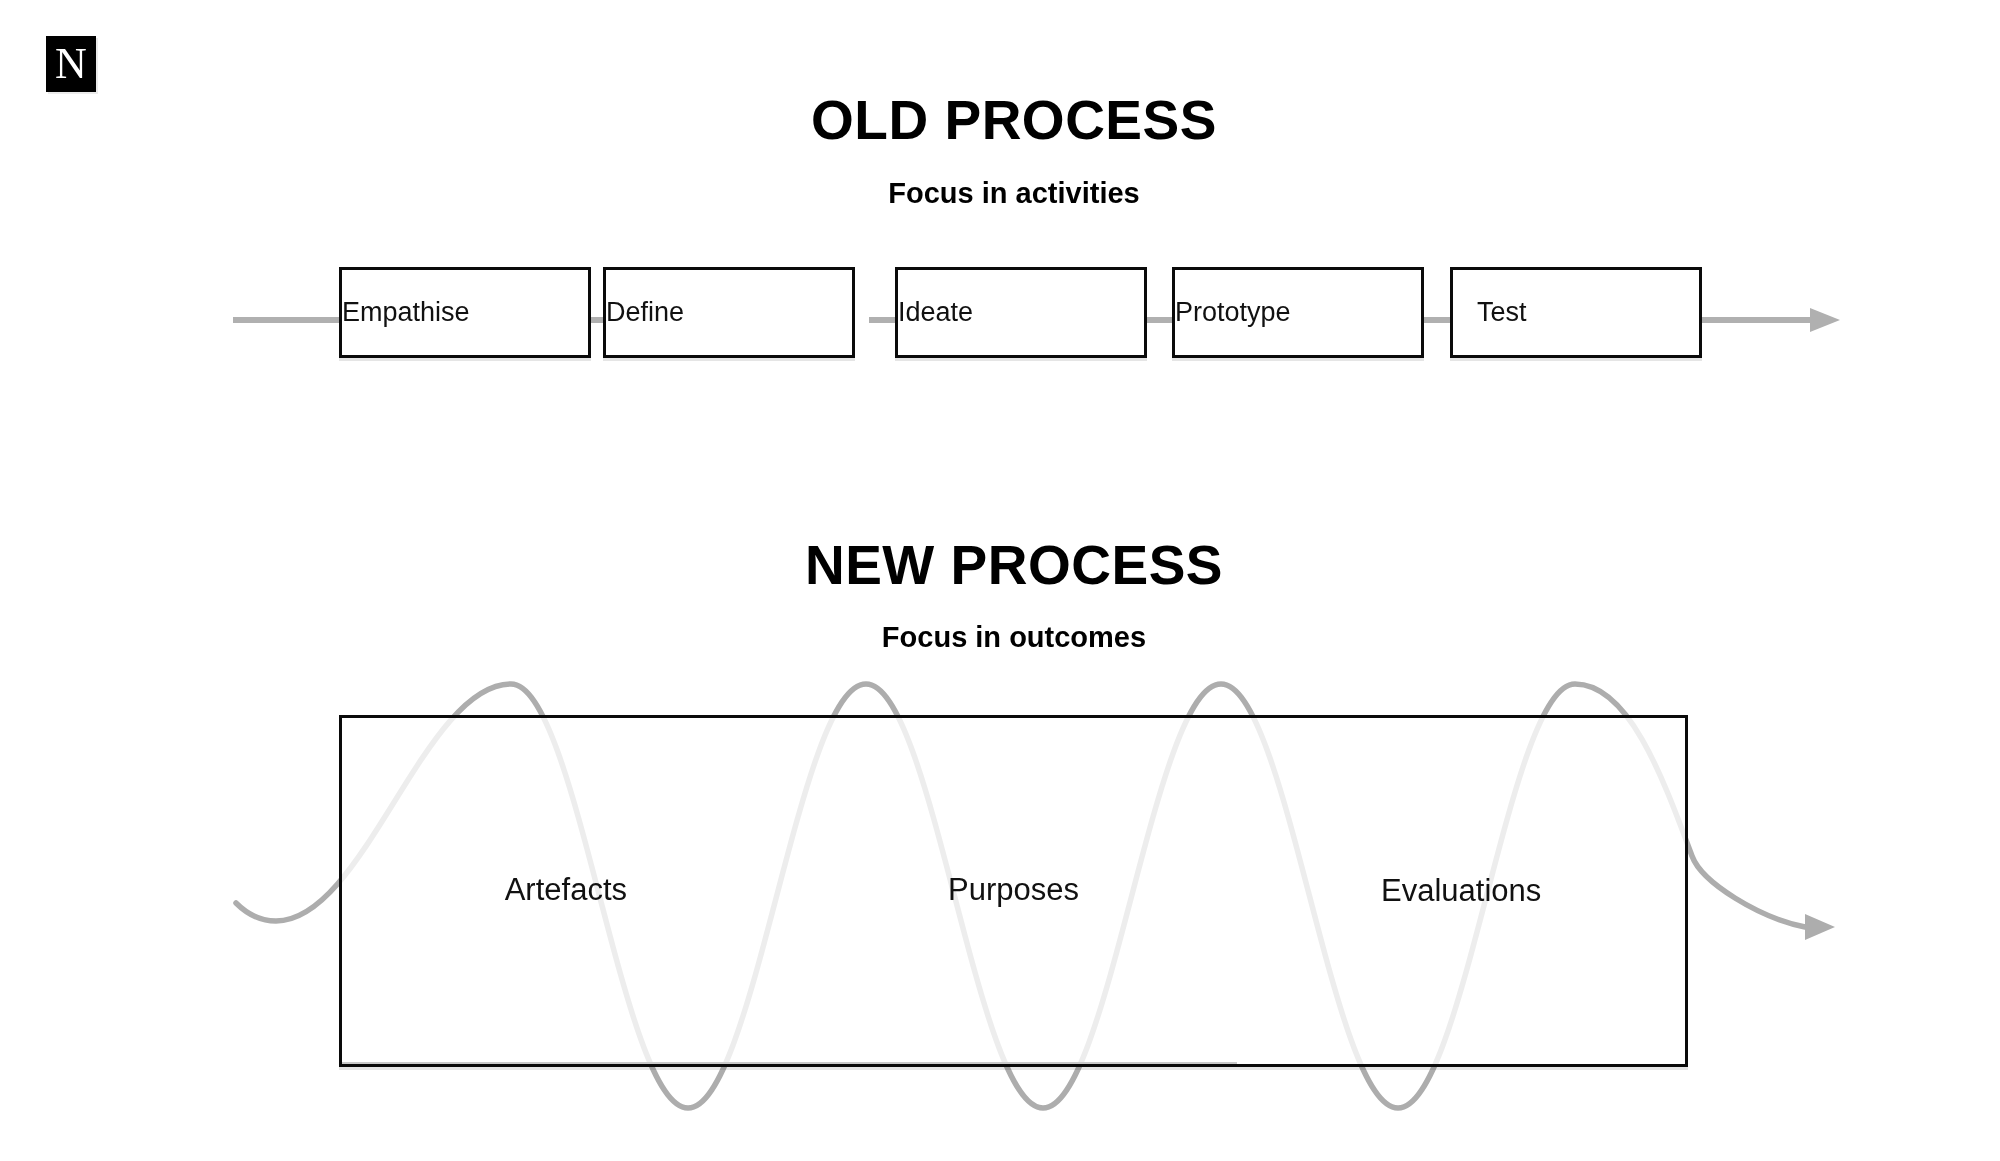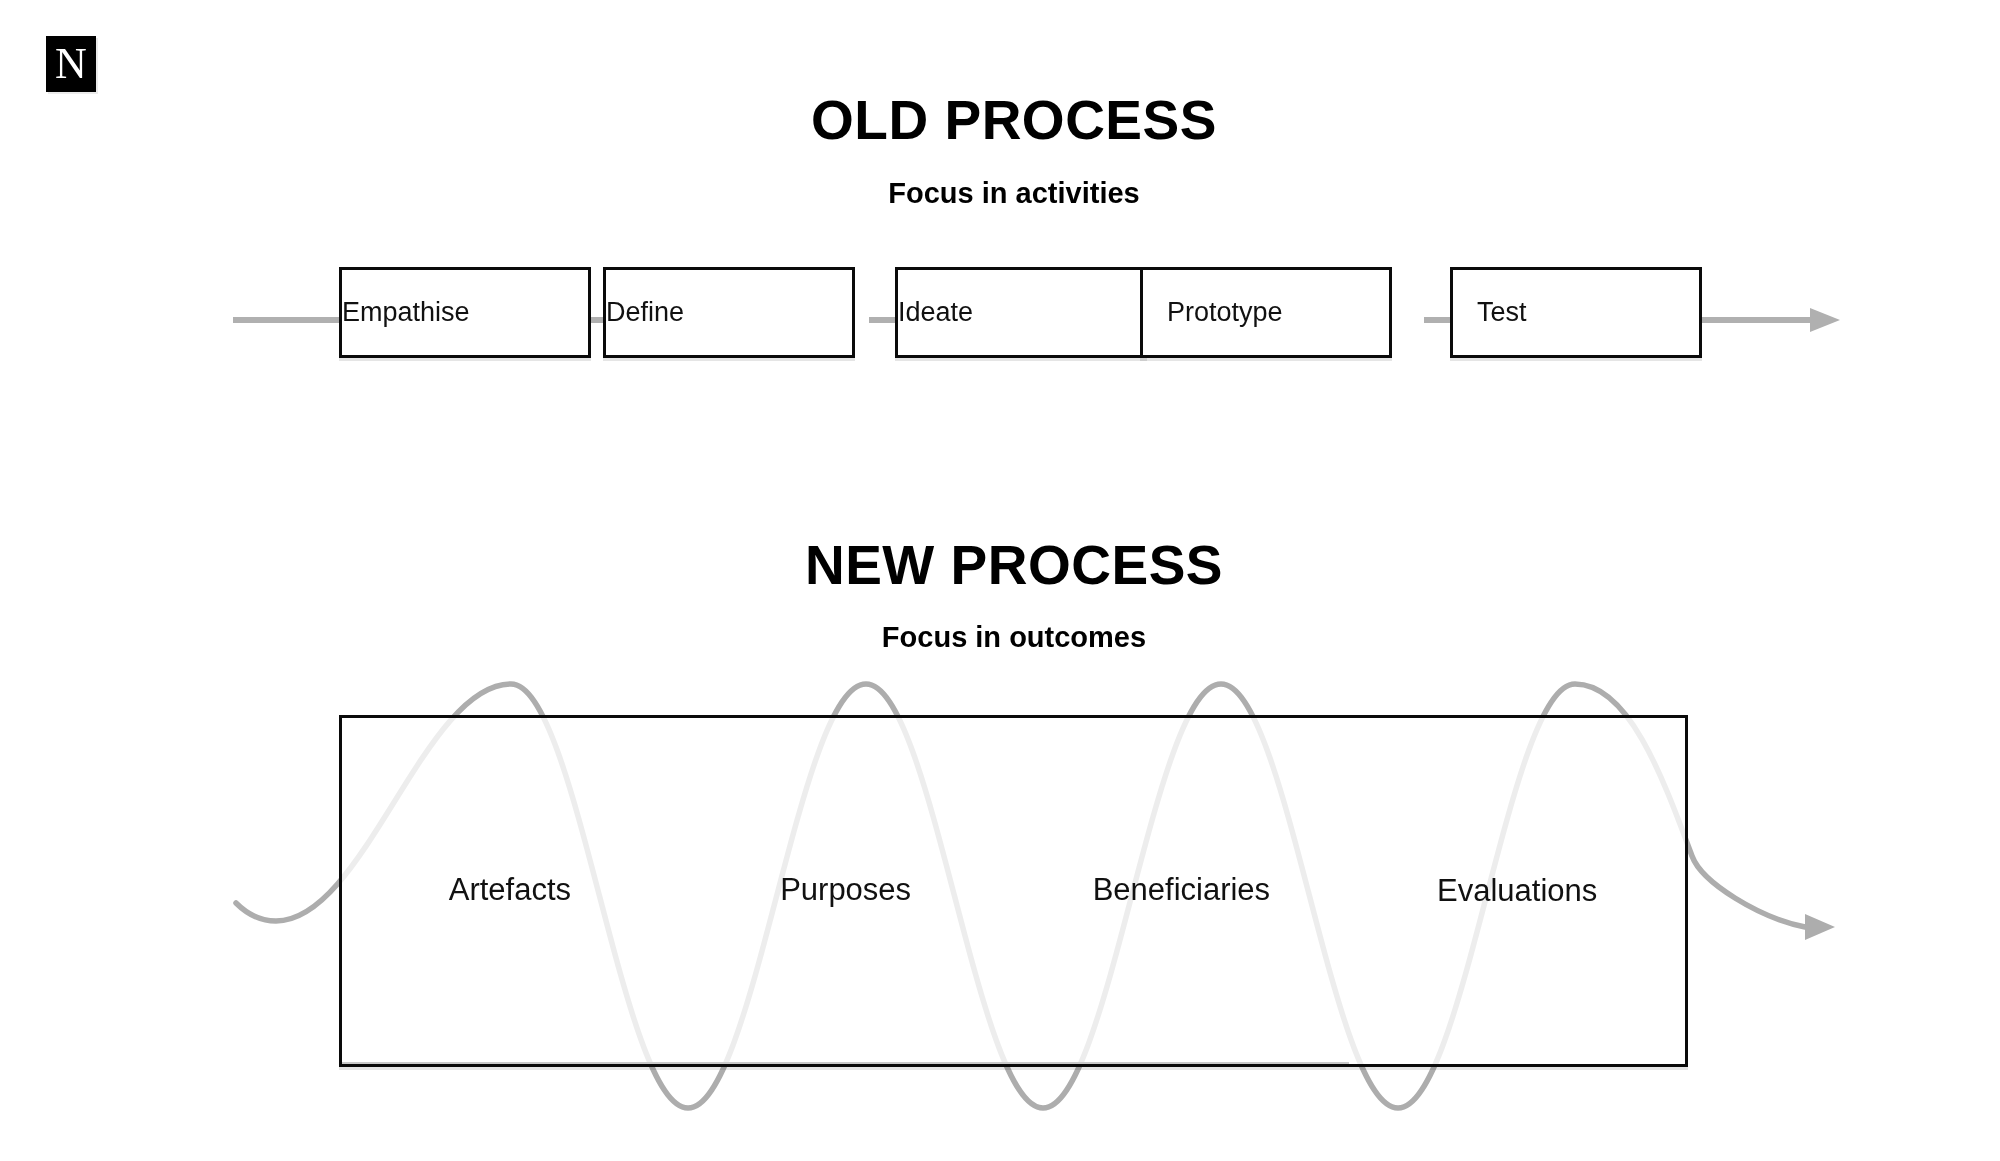--- a/index.html
+++ b/index.html
@@ -61,21 +61,21 @@
 
   <div class="step" style="left:339px;">
     <span>Empathise</span>
   </div>
   <div class="step" style="left:603px;">
     <span>Define</span>
   </div>
   <div class="step" style="left:895px;">
     <span>Ideate</span>
   </div>
-  <div class="step" style="left:1140px;padding-left:24px;">
+  <div class="step" style="left:1172px;">
     <span>Prototype</span>
   </div>
   <div class="step" style="left:1450px;padding-left:24px;">
     <span>Test</span>
   </div>
 
   <div class="centered h-title" id="new-title">NEW PROCESS</div>
   <div class="centered h-sub" id="new-sub">Focus in outcomes</div>
 
   <svg class="wave-svg" width="2000" height="1161" viewBox="0 0 2000 1161" aria-hidden="true">
@@ -94,20 +94,17 @@
   </svg>
 
   <div class="outcome-box">
     <div class="trow">
       <span>Artefacts</span>
     </div>
     <div class="trow">
       <span>Purposes</span>
     </div>
     <div class="trow">
-      <span>Beneficiaries</span>
-    </div>
-    <div class="trow">
       <span>Evaluations</span>
     </div>
   </div>
 
 </div>
 
 </body></html>

